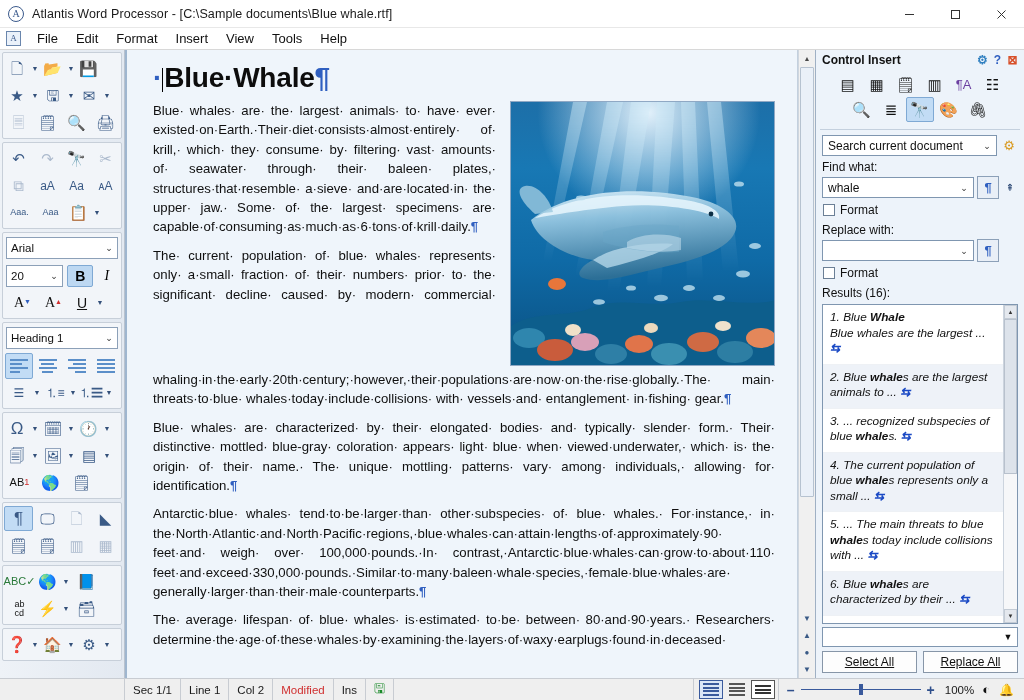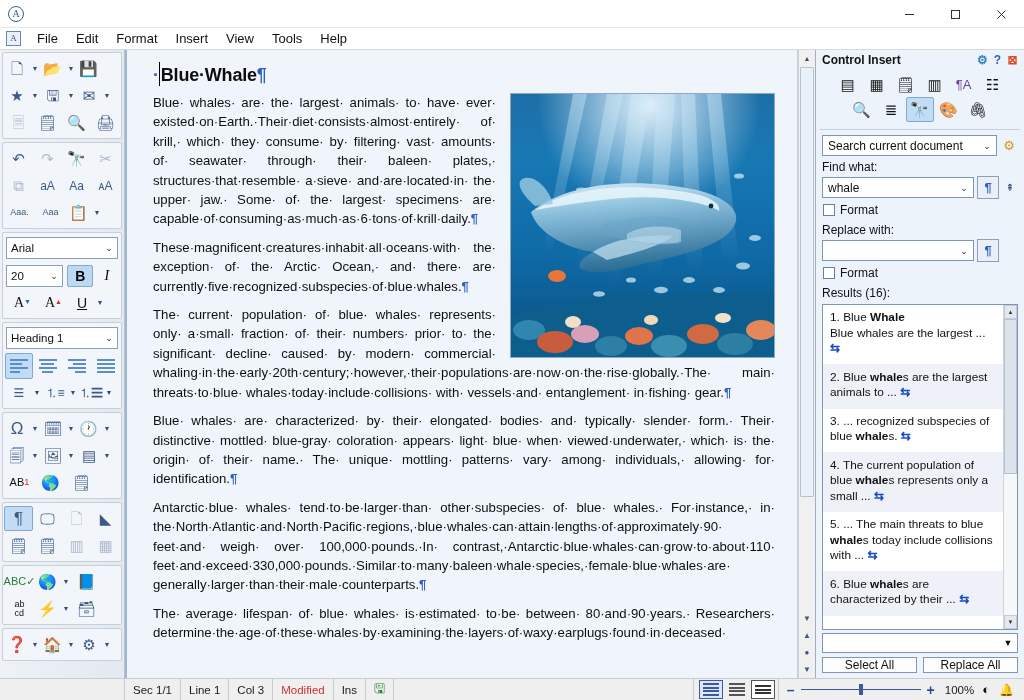--- a/index.html
+++ b/index.html
@@ -125,21 +125,21 @@
     flex: 1; min-width: 0;
     background: #eff5fb;
     border-left: 2px solid #9fb6cf;
     border-right: 1px solid #c3d0de;
     padding: 12px 22px 0 26px;
     overflow: hidden;
     position: relative;
   }
   .doc-h1 {
     font-family: "Liberation Sans", sans-serif;
-    font-size: 18px; font-weight: bold; color: #0d0d0d;
+    font-size: 28px; font-weight: bold; color: #0d0d0d;
     margin: 0 0 7px 0; letter-spacing: -.2px;
     white-space: nowrap;
   }
   .doc-p {
     font-family: "Liberation Sans", sans-serif;
     font-size: 13.2px; line-height: 19.4px; color: #0f0f0f;
     margin: 0 0 9px 0; text-align: justify;
   }
   .pil { color: #2f5fc0; font-weight: bold; }
   .dot { color: #2f5fc0; }
@@ -216,20 +216,21 @@
   .chk { width: 12px; height: 12px; border: 1px solid #6b7f96; background: #fff; }
   .results {
     flex: 1; min-height: 0; margin-top: 2px;
     background: #fff; border: 1px solid #7f96b0;
     display: flex; overflow: hidden; position: relative;
   }
   .reslist { flex: 1; min-width: 0; overflow: hidden; }
   .resitem {
     padding: 5px 7px 7px 7px; font-size: 11.8px; line-height: 15.5px; color: #111;
     border-bottom: 1px solid #eef1f5;
+    font-style: italic;
   }
   .resitem:nth-child(odd) { background: #ffffff; }
   .resitem:nth-child(even) { background: #eef2f8; }
   .resitem b { font-weight: bold; }
   .swap { color: #1a49c4; font-size: 12px; font-weight: bold; }
   .res-scroll {
     width: 14px; min-width: 14px; background: #f0f0f0; border-left: 1px solid #ccd4de;
     display: flex; flex-direction: column;
   }
   .rs-btn { height: 14px; display: flex; align-items: center; justify-content: center; font-size: 6px;
@@ -237,23 +238,23 @@
   .rs-track { flex: 1; background: #f6f7f9; position: relative; }
   .rs-thumb { position: absolute; left: 0; right: 0; top: 0; height: 155px;
     background: #dde3eb; border: 1px solid #b8c1cd; }
   .cb-bottomsel {
     height: 20px; background: #fff; border: 1px solid #7f96b0; margin-top: 3px;
     display: flex; align-items: center; justify-content: flex-end;
   }
   .cb-bottomsel .c { width: 18px; text-align: center; font-size: 9px; }
   .cb-btns { display: flex; gap: 6px; padding: 4px 0 5px 0; }
   .cb-btn {
-    flex: 1; height: 16px; background: #fdfdfd; border: 1px solid #8796a8;
+    flex: 1; height: 22px; background: #fdfdfd; border: 1px solid #8796a8;
     display: flex; align-items: center; justify-content: center;
-    font-size: 12px; color: #111;
+    font-size: 12px; color: #111; text-decoration: underline;
   }
 
   
   .statusbar {
     height: 22px; min-height: 22px;
     background: #efefef; border-top: 1px solid #c8ccd2;
     display: flex; align-items: center;
     font-size: 11.5px; color: #1a1a1a;
   }
   .sb-cell {
@@ -274,20 +275,21 @@
   .zknob { position: absolute; left: 58px; top: -5px; width: 4px; height: 11px; background: #3a5a9c; }
   .zsign { color: #2f4f8c; font-size: 14px; font-weight: bold; }
 </style>
 </head>
 <body>
 
 <div id="app">
 
   <div class="titlebar">
     <div class="appicon">A</div>
+    <div class="tb-title">Atlantis Word Processor - [C:\Sample documents\Blue whale.rtf]</div>
     <div class="winbtns">
       <div class="winbtn">
         <svg width="11" height="11" viewBox="0 0 11 11">
             <line x1="1" y1="5.5" x2="10" y2="5.5" stroke="#333" stroke-width="1"></line>
           </svg>
       </div>
       <div class="winbtn">
         <svg width="11" height="11" viewBox="0 0 11 11">
             <rect x="1.5" y="1.5" width="8" height="8" fill="none" stroke="#333" stroke-width="1"></rect>
           </svg>
@@ -564,21 +566,20 @@
               <ellipse cx="224" cy="250" rx="18" ry="11" fill="#2d7ea3"></ellipse>
               <ellipse cx="250" cy="236" rx="15" ry="10" fill="#e4875a"></ellipse>
               <ellipse cx="62" cy="228" rx="8" ry="6" fill="#f0e0c8"></ellipse>
               <ellipse cx="140" cy="226" rx="7" ry="5" fill="#ecd9bd"></ellipse>
               <ellipse cx="212" cy="224" rx="8" ry="5" fill="#f0e2cc"></ellipse>
             </g>
           </svg>
         </div>
 
         <p class="doc-p"><span>Blue· whales· are· the· largest· animals· to· have· ever· existed·on·Earth.·Their·diet·consists·almost·entirely· of· krill,· which· they· consume· by· filtering· vast· amounts· of· seawater· through· their· baleen· plates,· structures·that·resemble· a·sieve· and·are·located·in· the· upper· jaw.· Some· of· the· largest· specimens· are· capable·of·consuming·as·much·as·6·tons·of·krill·daily.</span><span class="pil">¶</span></p>
-        <p class="doc-p"><span>These·magnificent·creatures·inhabit·all·oceans·with· the· exception· of· the· Arctic· Ocean,· and· there· are· currently·five·recognized·subspecies·of·blue·whales.</span><span class="pil">¶</span></p>
         <p class="doc-p"><span>The· current· population· of· blue· whales· represents· only· a·small· fraction· of· their· numbers· prior· to· the· significant· decline· caused· by· modern· commercial· whaling·in·the·early·20th·century;·however,·their·populations·are·now·on·the·rise·globally.·The· main· threats·to·blue· whales·today·include·collisions· with· vessels·and· entanglement· in·fishing· gear.</span><span class="pil">¶</span></p>
         <p class="doc-p"><span>Blue· whales· are· characterized· by· their· elongated· bodies· and· typically· slender· form.· Their· distinctive· mottled· blue-gray· coloration· appears· light· blue· when· viewed·underwater,· which· is· the· origin· of· their· name.· The· unique· mottling· patterns· vary· among· individuals,· allowing· for· identification.</span><span class="pil">¶</span></p>
         <p class="doc-p"><span>Antarctic·blue· whales· tend·to·be·larger·than· other·subspecies· of· blue· whales.· For·instance,· in· the·North·Atlantic·and·North·Pacific·regions,·blue·whales·can·attain·lengths·of·approximately·90· feet·and· weigh· over· 100,000·pounds.·In· contrast,·Antarctic·blue·whales·can·grow·to·about·110· feet·and·exceed·330,000·pounds.·Similar·to·many·baleen·whale·species,·female·blue·whales·are· generally·larger·than·their·male·counterparts.</span><span class="pil">¶</span></p>
         <p class="doc-p"><span>The· average· lifespan· of· blue· whales· is·estimated· to·be· between· 80·and·90·years.· Researchers· determine·the·age·of·these·whales·by·examining·the·layers·of·waxy·earplugs·found·in·deceased·</span></p>
       </div>
 
       <div class="vscroll">
         <div class="vs-btn">▲</div>
         <div class="vs-track">
           <div class="vs-thumb"></div>
@@ -711,21 +712,21 @@
         </div>
       </div>
     </div>
 
   </div>
 
   <div class="statusbar">
     <div style="width:125px;border-right:1px solid #c8ccd2;height:22px"></div>
     <div class="sb-cell">Sec 1/1</div>
     <div class="sb-cell">Line 1</div>
-    <div class="sb-cell">Col 3</div>
+    <div class="sb-cell">Col 2</div>
     <div class="sb-cell red">Modified</div>
     <div class="sb-cell">Ins</div>
     <div class="sb-cell" style="color:#1a8a2a;font-size:13px">🖫</div>
     <div class="sb-grow"></div>
     <div style="display:flex;align-items:center;padding:0 2px 0 4px;border-right:1px solid #c8ccd2;height:22px">
       <div class="sb-view on">
           <i></i>
           <i></i>
           <i></i>
           <i></i>

